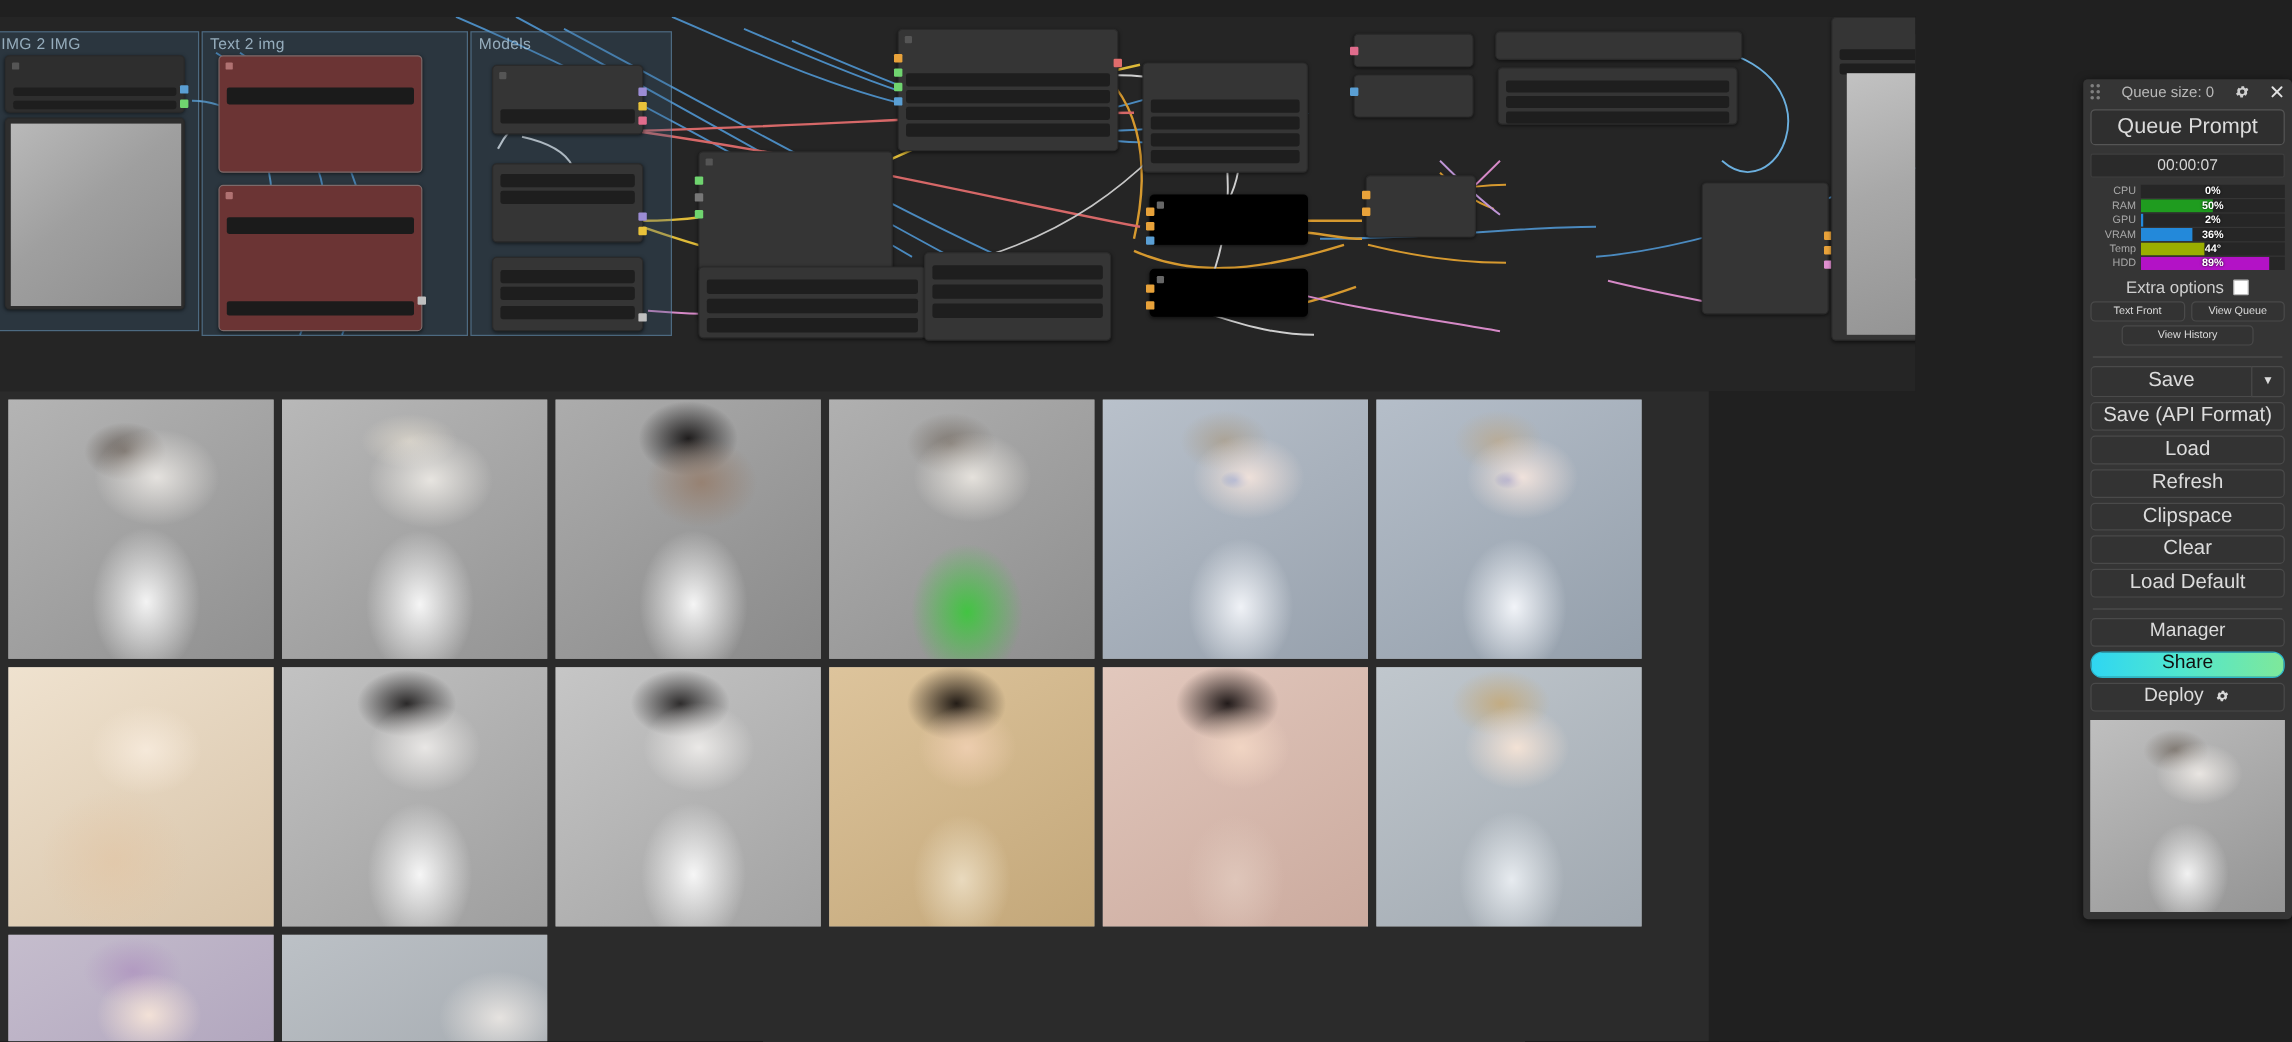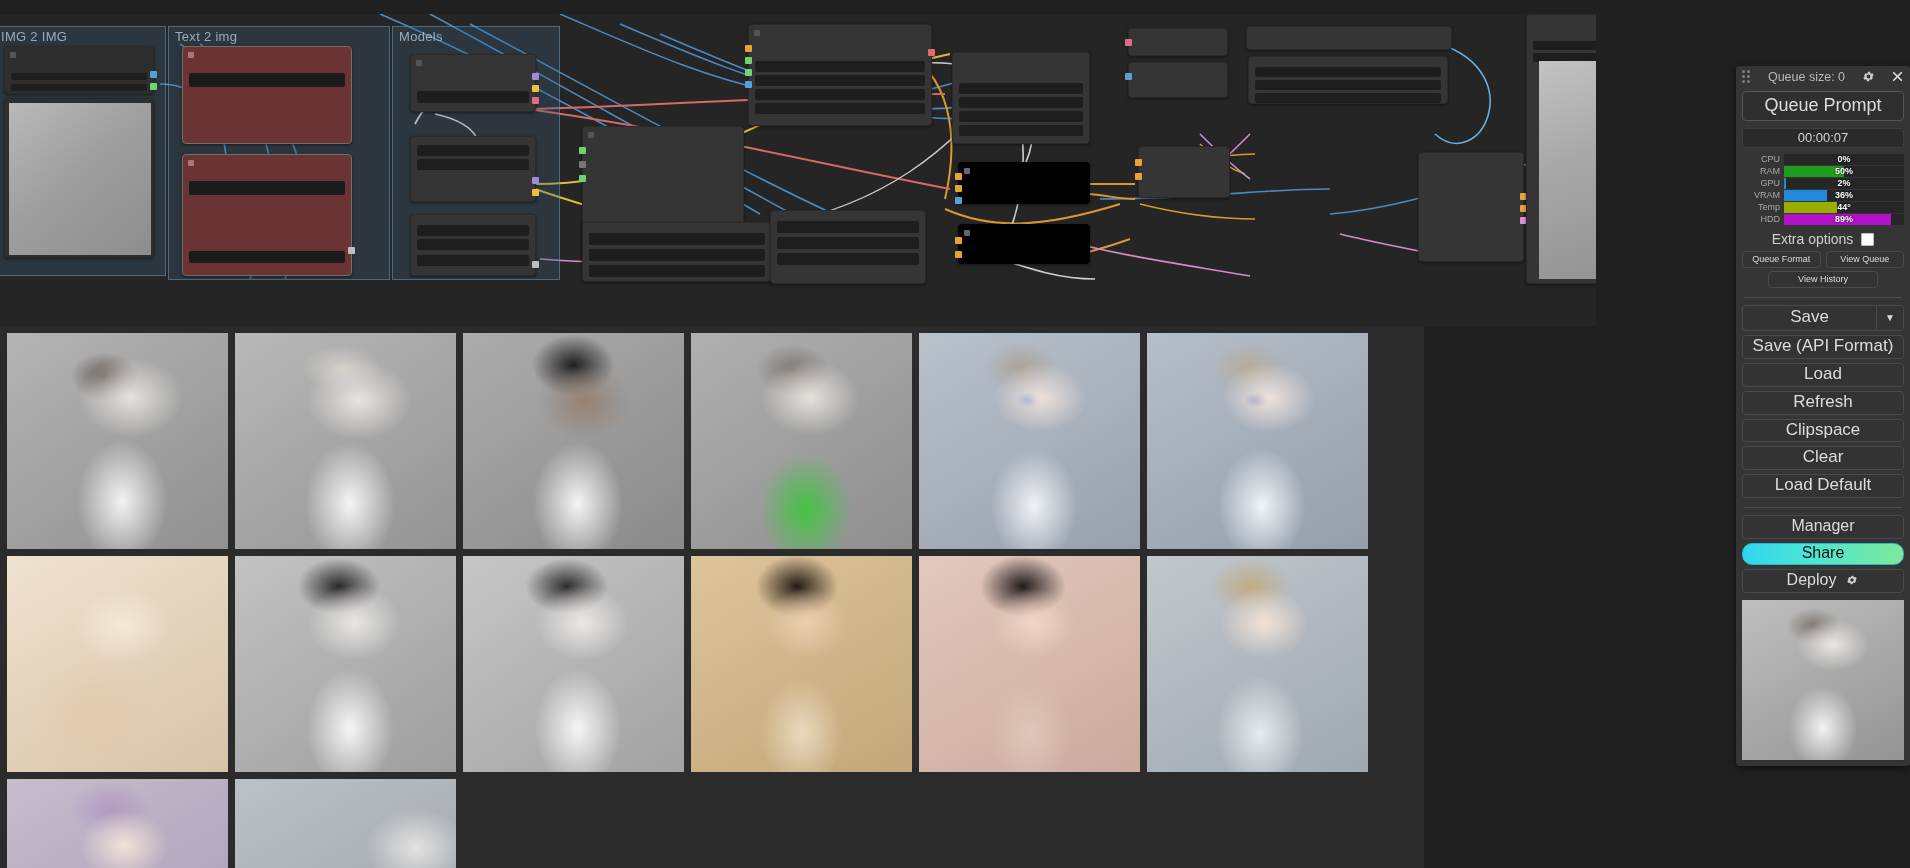--- a/index.html
+++ b/index.html
@@ -504,21 +504,21 @@
         </span>
       </div>
     </div>
 
     <div class="extra-row">
       <span class="lbl">Extra options</span>
       <span class="chk"></span>
     </div>
 
     <div class="row2">
-      <button class="btn">Queue Format</button>
+      <button class="btn">Text Front</button>
       <button class="btn">View Queue</button>
     </div>
     <div class="center-wrap">
       <button class="btn small">View History</button>
     </div>
 
     <div class="sb-divider"></div>
 
     <div class="save-wrap">
       <button class="btn main">Save</button>

